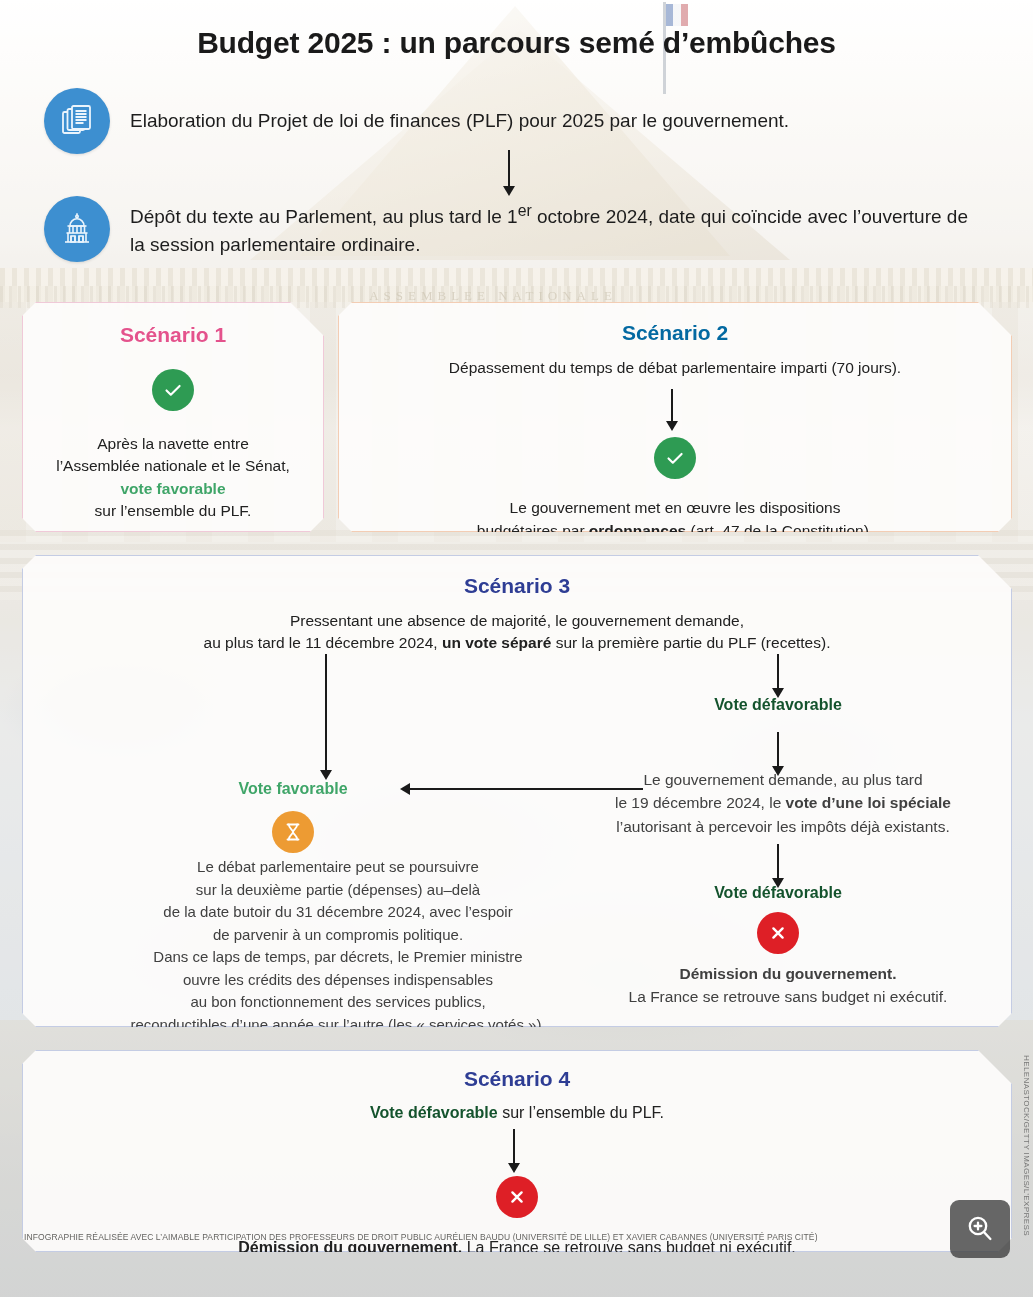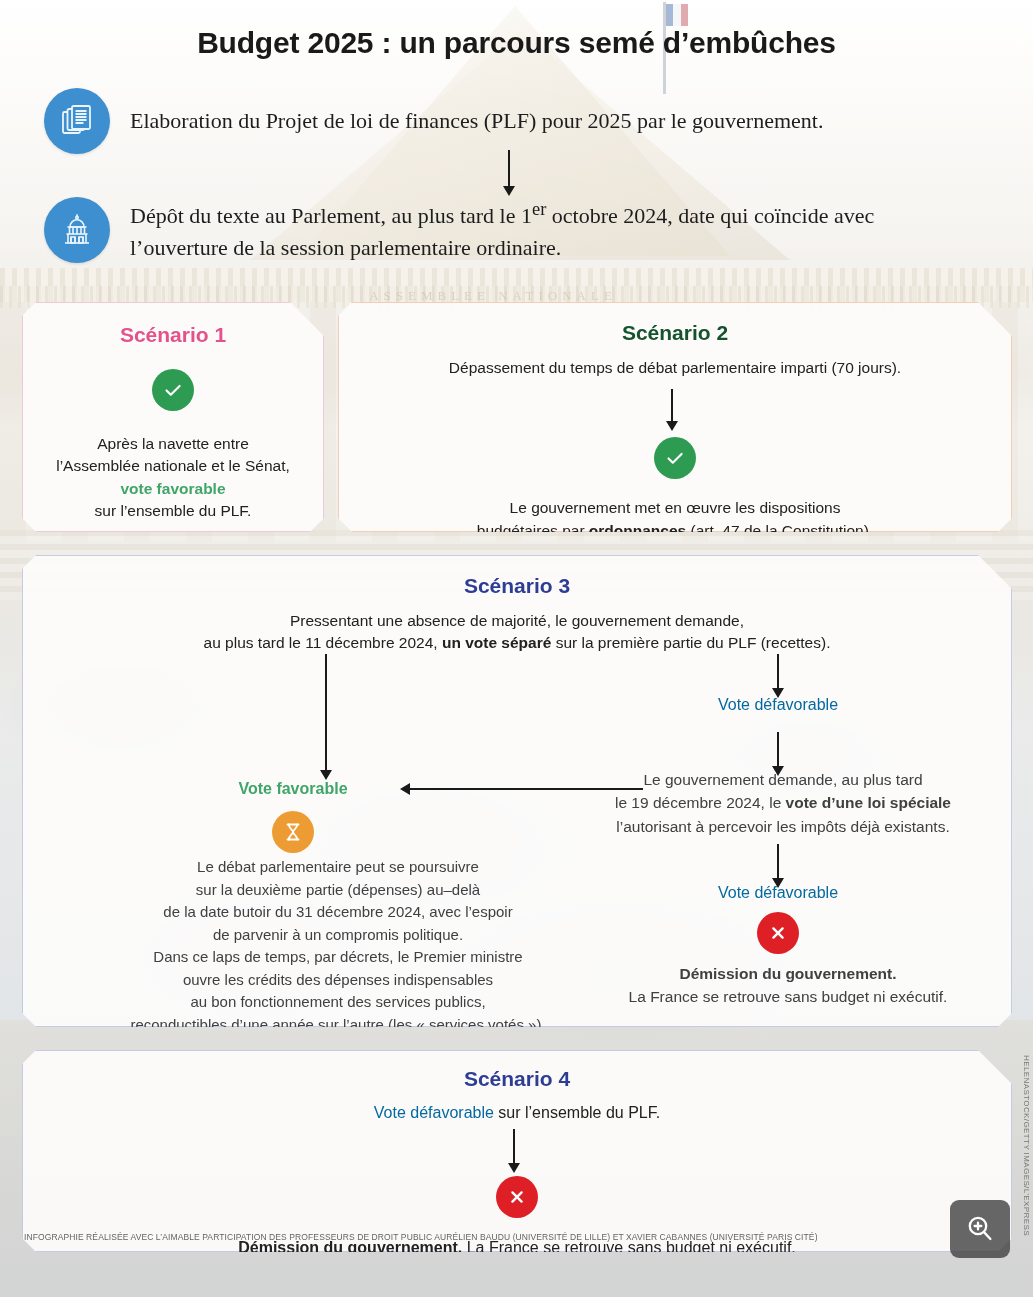--- a/index.html
+++ b/index.html
@@ -82,21 +82,21 @@
     position:absolute;left:0;top:26px;width:1033px;text-align:center;
     font-size:30px;font-weight:bold;color:#1a1a1a;letter-spacing:-.2px;
   }
   .step{position:absolute;display:flex;align-items:center;gap:20px;}
   .step-1{left:44px;top:88px;width:900px;}
   .step-2{left:44px;top:196px;width:930px;}
   .badge{
     width:66px;height:66px;border-radius:50%;background:#3d8fd0;flex:0 0 66px;
     display:flex;align-items:center;justify-content:center;box-shadow:0 1px 3px rgba(0,0,0,.12);
   }
-  .step-text{font-size:22px;color:#1d1d1d;line-height:1.45;font-family:Liberation Serif, serif;}
+  .step-text{font-size:19px;color:#1d1d1d;line-height:1.45;}
 
   .arrow-v{position:absolute;}
   .arrow-line{position:absolute;width:1.6px;background:#1a1a1a;left:0;top:0;}
   .arrow-head{
     position:absolute;left:-5px;width:0;height:0;
     border-left:6px solid transparent;border-right:6px solid transparent;border-top:10px solid #1a1a1a;
   }
 
   
   .card{
@@ -105,27 +105,27 @@
   }
   .notch-tr{
     
     clip-path:polygon(14px 0,calc(100% - 34px) 0,100% 34px,100% calc(100% - 14px),calc(100% - 14px) 100%,14px 100%,0 calc(100% - 14px),0 14px);
   }
   .card-b-pink{border:1.4px solid #f0c9d8;}
   .card-b-orange{border:1.4px solid #f3cdb4;}
   .card-b-blue{border:1.4px solid #c4cce4;}
   .sc-title{text-align:center;font-size:21px;font-weight:bold;}
   .t-pink{color:#e4528c;}
-  .t-orange{color:#14532d;}
+  .t-orange{color:#0369a1;}
   .t-blue{color:#2e3d94;}
   .body-txt{font-size:15.5px;color:#212121;line-height:1.45;text-align:center;}
   .small-txt{font-size:14.5px;color:#404040;line-height:1.5;text-align:center;}
   b{font-weight:bold;}
   .fav{color:#3fa568;font-weight:bold;}
-  .defav{color:#0369a1;font-weight:normal;}
+  .defav{color:#14532d;font-weight:bold;}
 
   .icon-circle{width:42px;height:42px;border-radius:50%;display:flex;align-items:center;justify-content:center;}
   .ic-green{background:#2e9b53;}
   .ic-red{background:#de1f26;}
   .ic-orange{background:#ed9b33;}
 
   
   .harrow-line{position:absolute;height:1.6px;background:#1a1a1a;}
   .harrow-head{position:absolute;width:0;height:0;border-top:6px solid transparent;border-bottom:6px solid transparent;border-right:10px solid #1a1a1a;}
 

